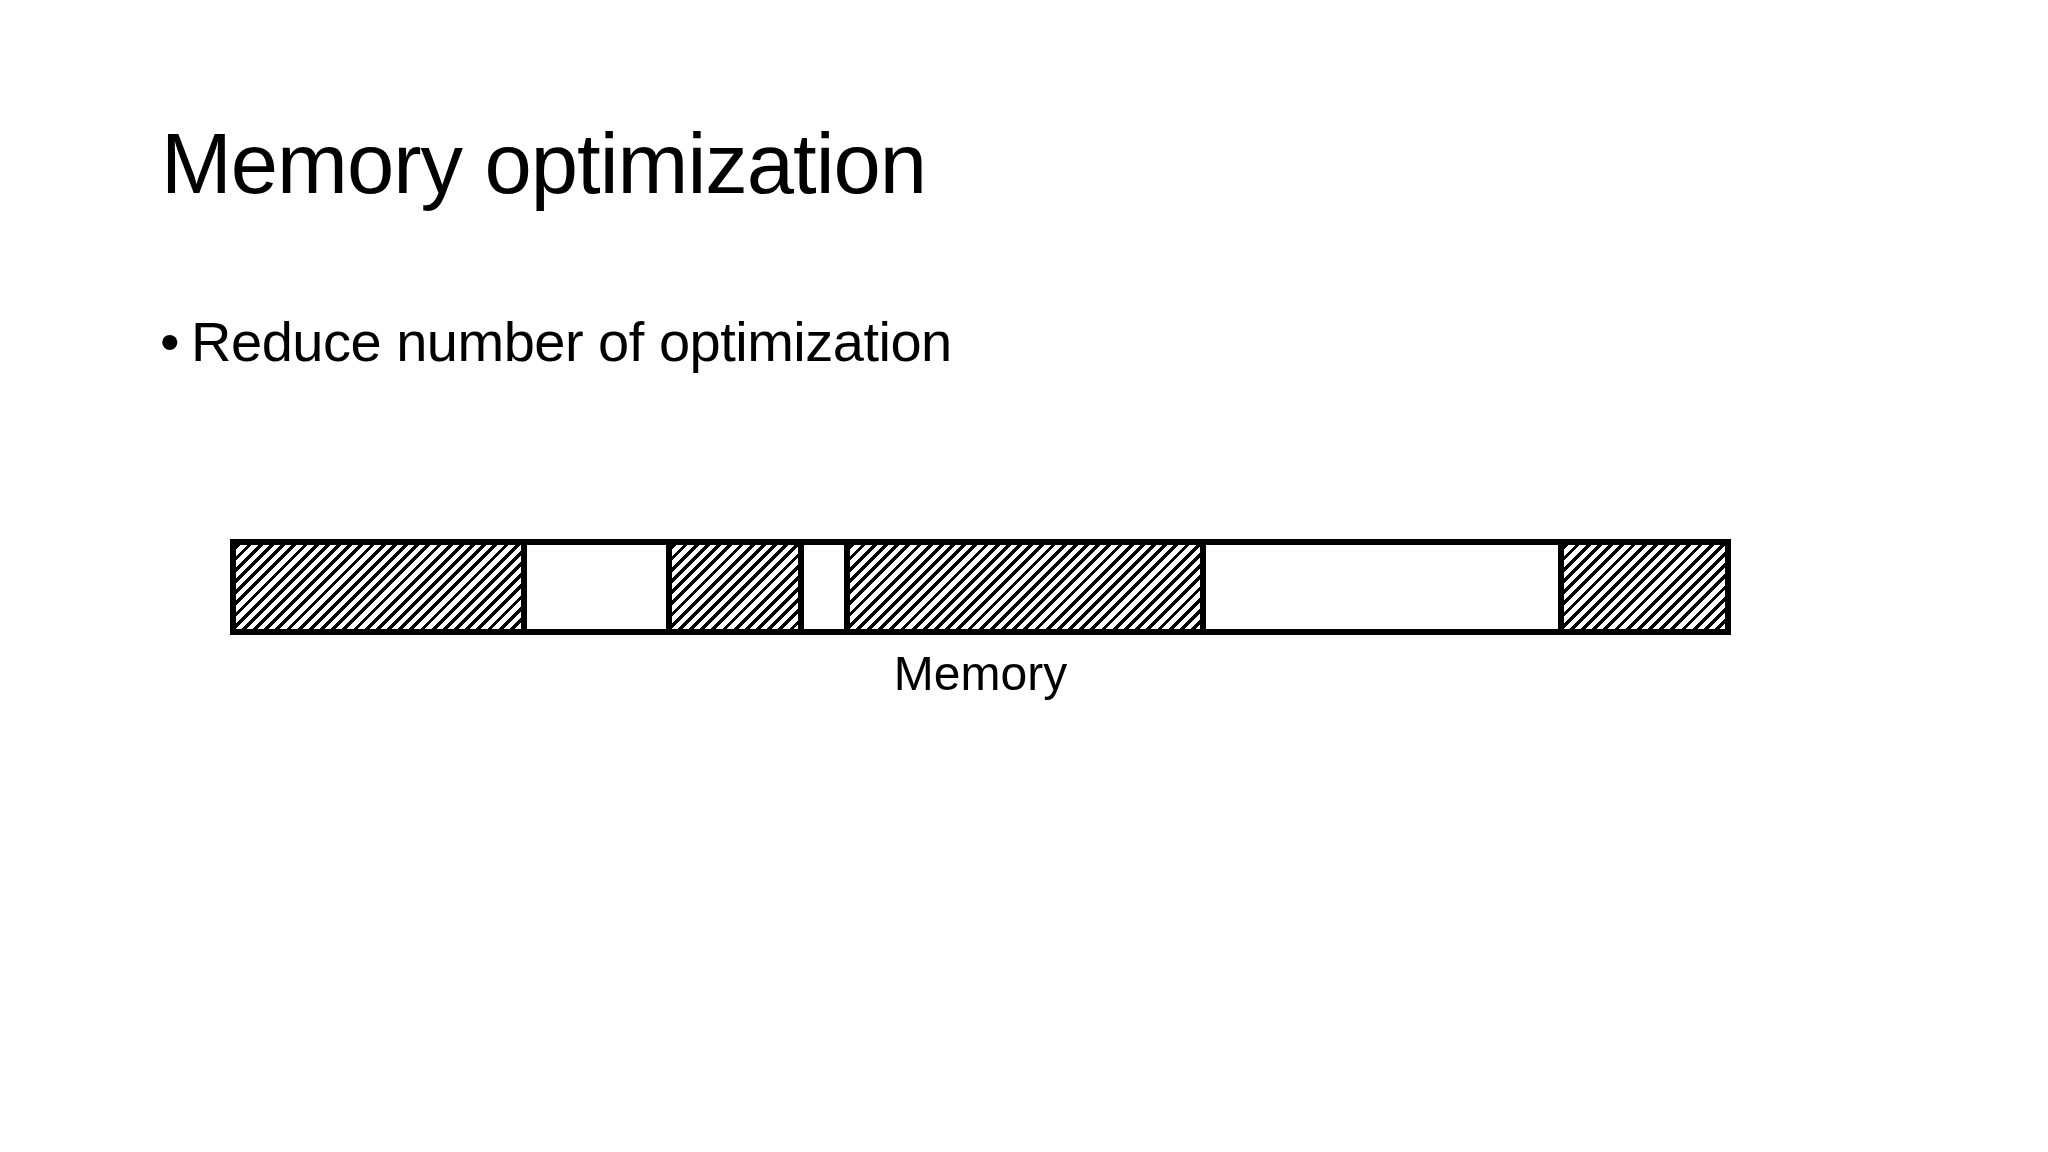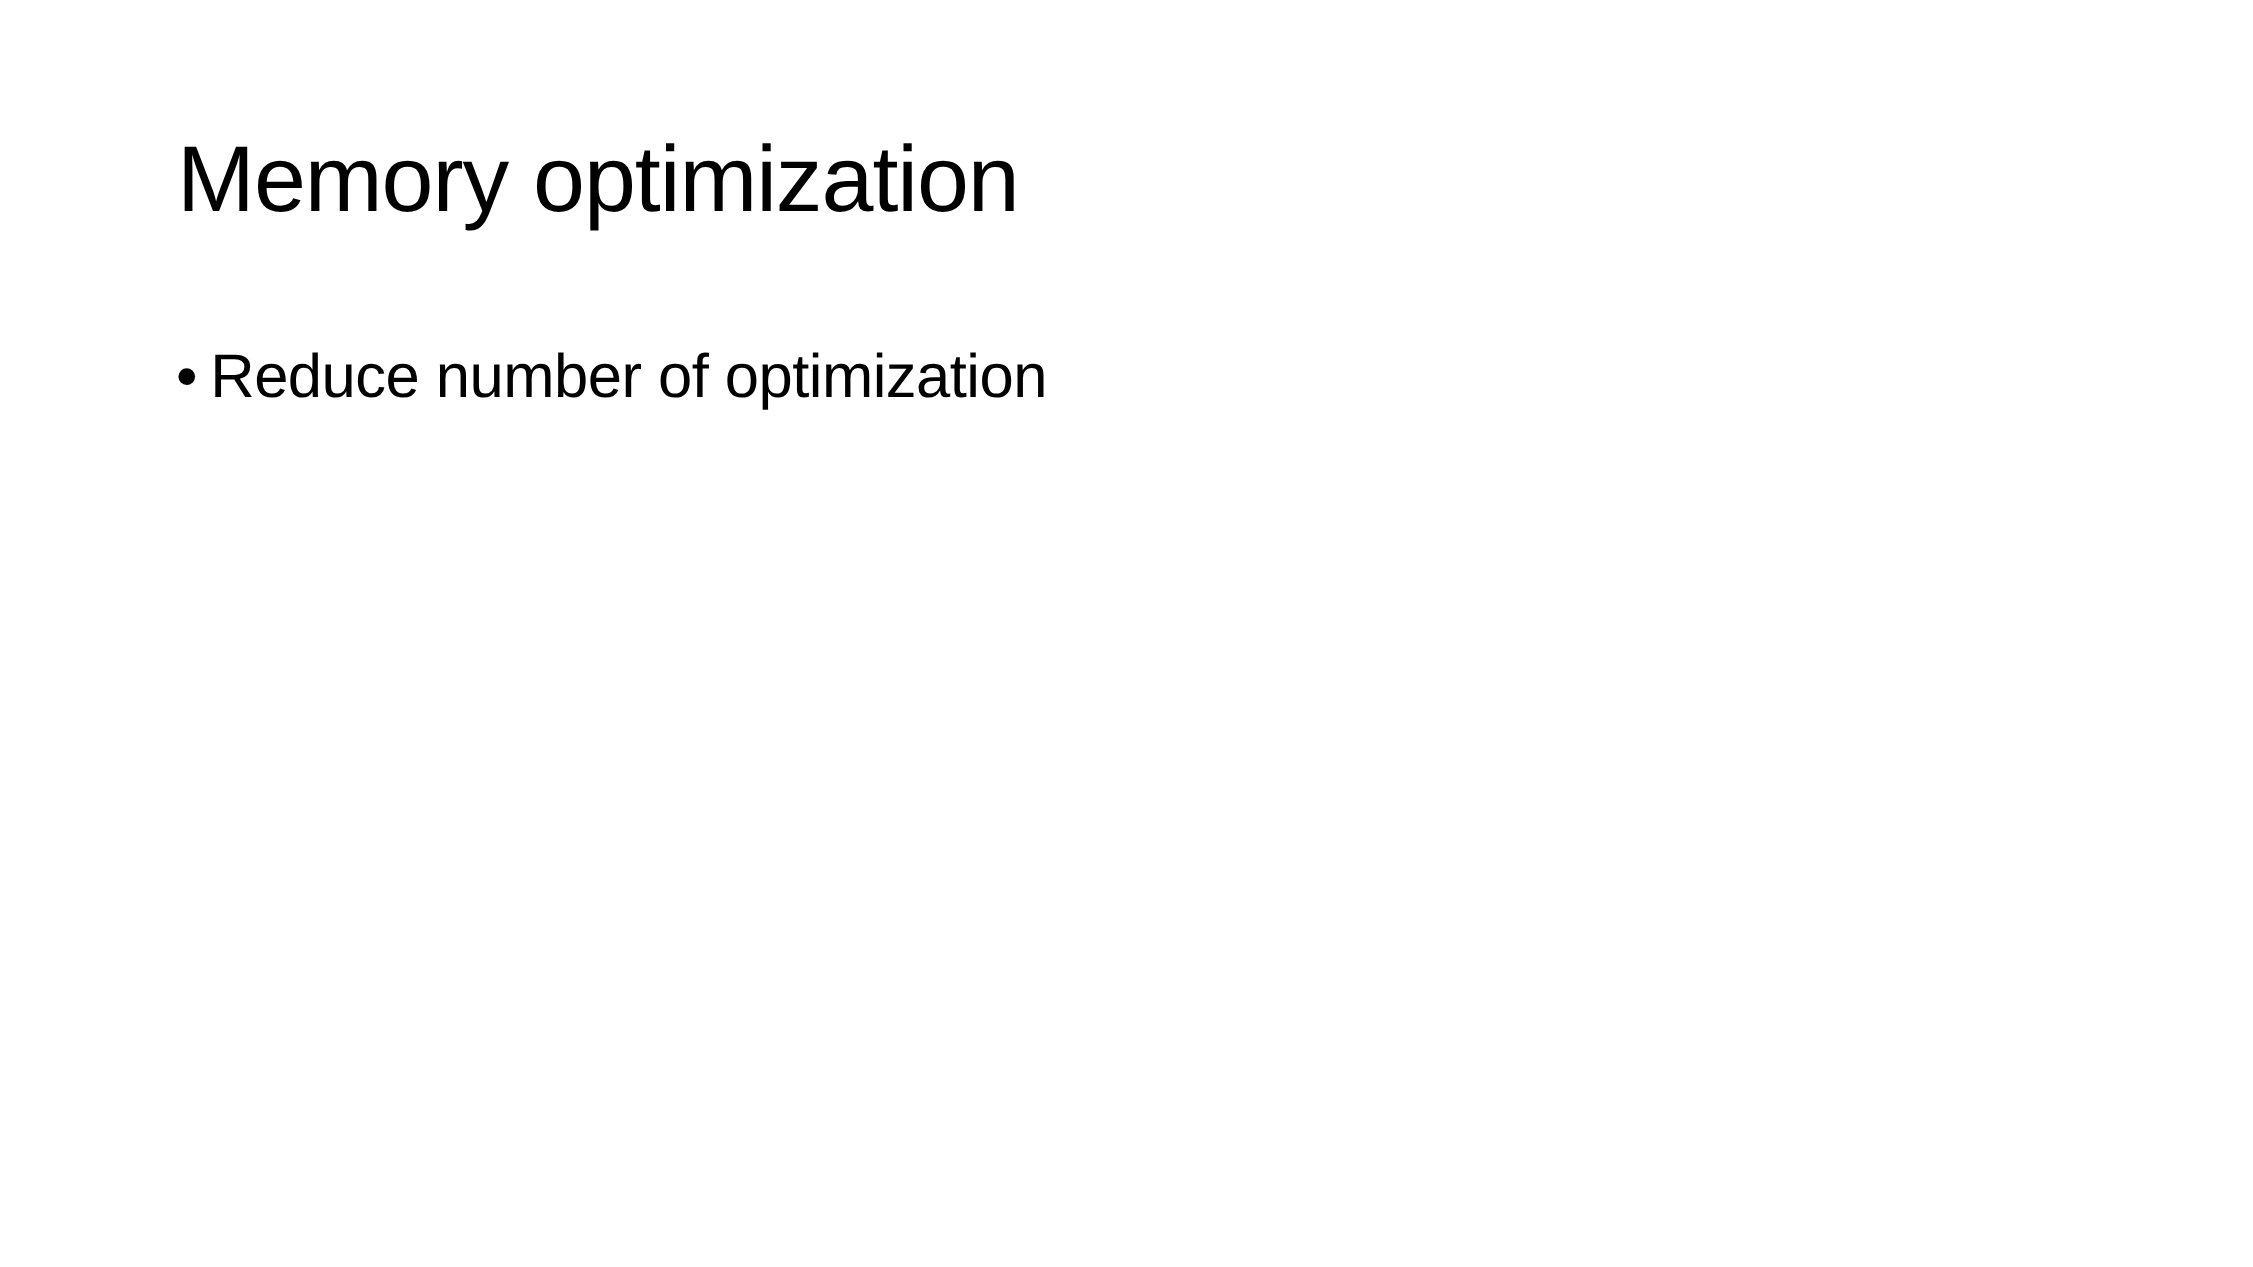--- a/index.html
+++ b/index.html
@@ -87,14 +87,26 @@
 
 <div class="slide">
 
   <h1 class="title">Memory optimization</h1>
 
   <div class="bullet-row">
     <span class="bullet-glyph">•</span>
     <span class="bullet-text">Reduce number of optimization</span>
   </div>
 
+  <div class="diagram">
+    <div class="memory-bar" id="memory-bar" style="width: 1501px; height: 96px;">
+        <div class="seg allocated" style="width: 19.7868%;"></div>
+        <div class="seg free" style="width: 9.26049%;"></div>
+        <div class="seg allocated" style="width: 9.19387%;"></div>
+        <div class="seg free" style="width: 2.66489%;"></div>
+        <div class="seg allocated" style="width: 24.1173%;"></div>
+        <div class="seg free" style="width: 23.451%;"></div>
+        <div class="seg allocated" style="width: 11.5256%;"></div>
+      </div>
+    <div class="memory-label">Memory</div>
+  </div>
 
 </div>
 
 </body></html>

